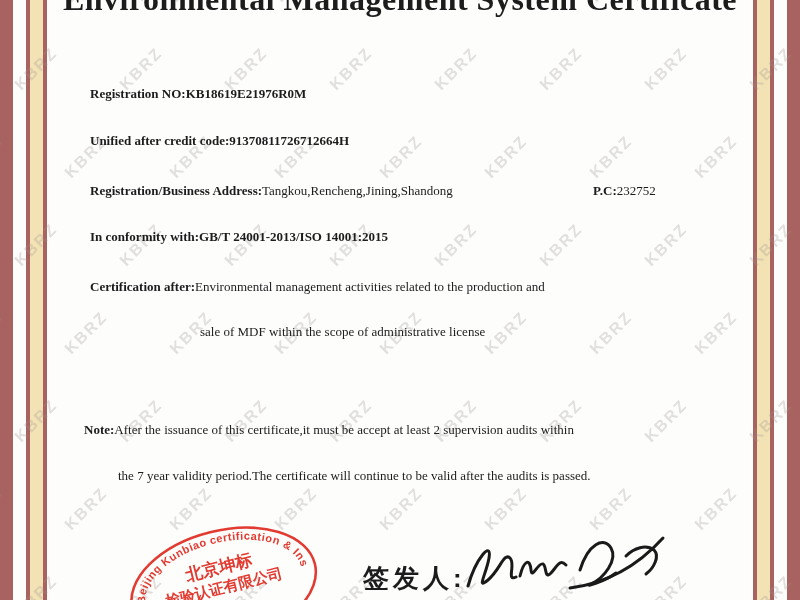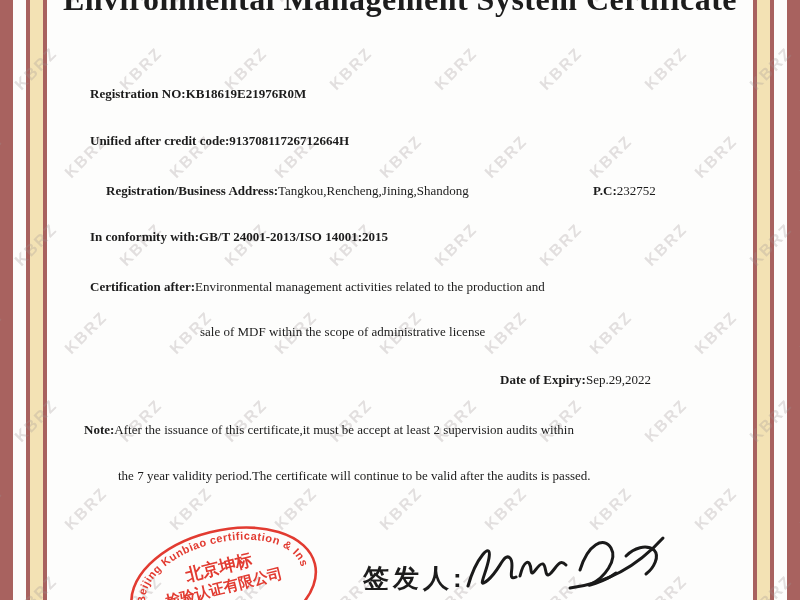--- a/index.html
+++ b/index.html
@@ -155,41 +155,38 @@
     <h1 class="title">Environmental Management System Certificate</h1>
 
     <div class="line" style="left:90px;top:84px">
       <span class="b">Registration NO:</span><span class="b">KB18619E21976R0M</span>
     </div>
 
     <div class="line" style="left:90px;top:131px">
       <span class="b">Unified after credit code:</span><span class="b">91370811726712664H</span>
     </div>
 
-    <div class="line" style="left:106px;top:181px">
+    <div class="line" style="left:90px;top:181px">
       <span class="b">Registration/Business Address:</span><span>Tangkou,Rencheng,Jining,Shandong</span>
     </div>
     <div class="line" style="left:593px;top:181px">
       <span class="b">P.C:</span><span>232752</span>
     </div>
 
     <div class="line" style="left:90px;top:227px">
       <span class="b">In conformity with:</span><span class="b">GB/T 24001-2013/ISO 14001:2015</span>
     </div>
 
     <div class="line" style="left:90px;top:277px">
       <span class="b">Certification after:</span><span>Environmental management activities related to the production and</span>
     </div>
     <div class="line" style="left:200px;top:322px">
       <span>sale of MDF within the scope of administrative license</span>
     </div>
 
-    <div class="line" style="left:500px;top:370px">
-      <span class="b">Date of Expiry:</span><span>Sep.29,2022</span>
-    </div>
 
     <div class="line" style="left:84px;top:420px">
       <span class="b">Note:</span><span>After the issuance of this certificate,it must be accept at least 2 supervision audits within</span>
     </div>
     <div class="line" style="left:118px;top:466px">
       <span>the 7 year validity period.The certificate will continue to be valid after the audits is passed.</span>
     </div>
 
     <svg class="stamp-svg" width="200" height="160" viewBox="0 0 200 160">
       <ellipse cx="100" cy="62" rx="94" ry="56" fill="none" stroke-width="2.6" stroke="#e23b31"></ellipse>

